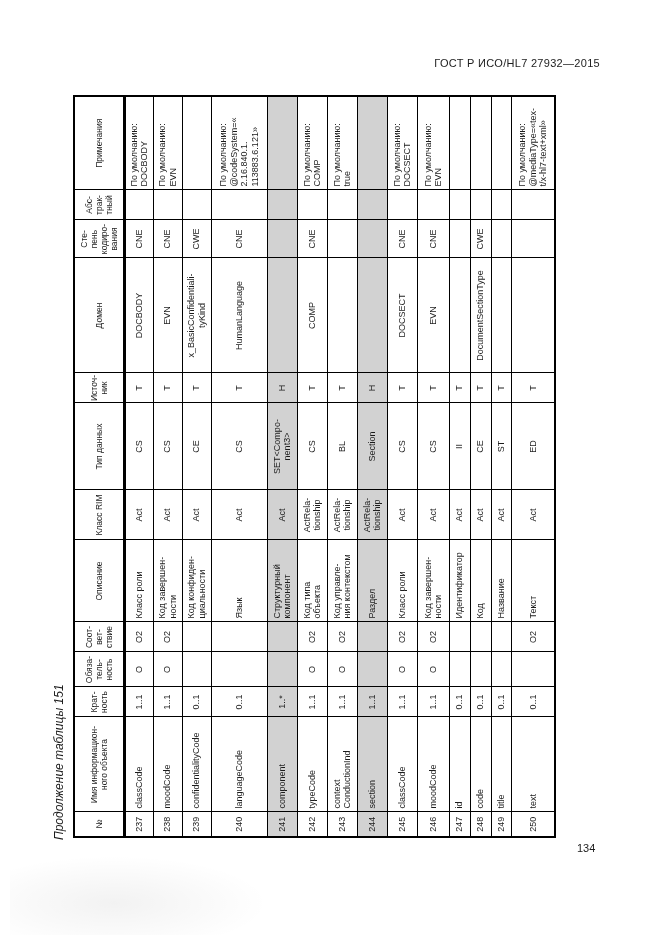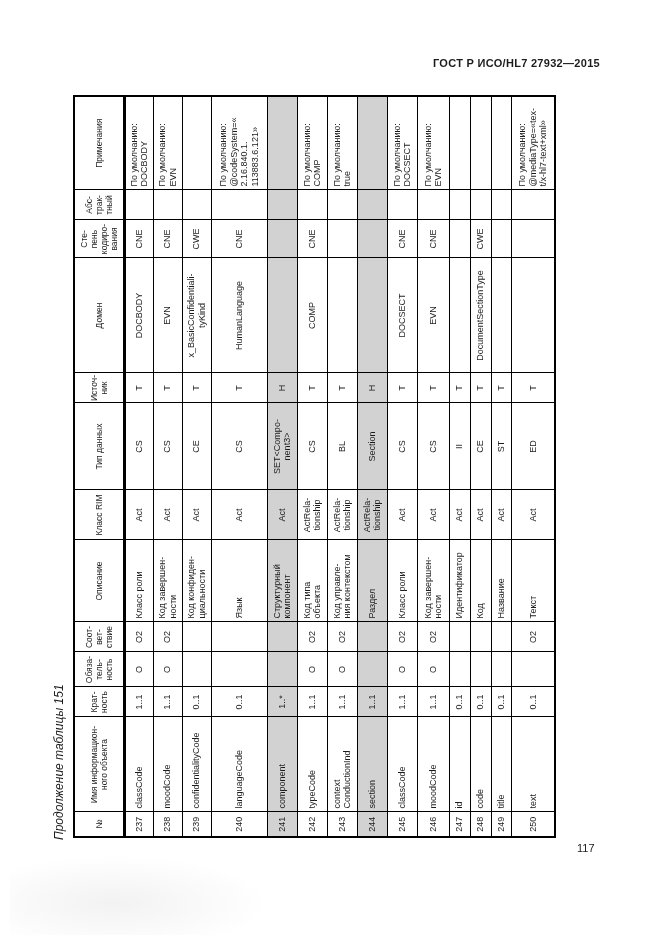--- a/index.html
+++ b/index.html
@@ -7,21 +7,21 @@
     position:relative;
     width:661px;height:935px;
     background:#ffffff;
     font-family:"Liberation Sans", sans-serif;
     color:#1c1c1c;
     overflow:hidden;
   }
   .doc-header{
     position:absolute;
     top:57px;right:61px;
-    font-size:11px;font-weight:bold;
+    font-size:11px;font-weight:normal;
     letter-spacing:0.3px;
     white-space:nowrap;
   }
   .rot{
     transform-origin:0 0;
     transform:rotate(-90deg);
   }
   .table-caption{
     position:absolute;
     left:52px;top:840px;
@@ -360,15 +360,15 @@
             <td class="al-left">По умолчанию:
 @mediaType=«tex-
 t/x-hl7-text+xml»</td>
           </tr>
         </tbody>
       </table>
   </div>
 
   <div class="scan-artifact"></div>
 
-  <div class="page-number">117</div>
+  <div class="page-number">134</div>
 
 </div>
 
 </body></html>

